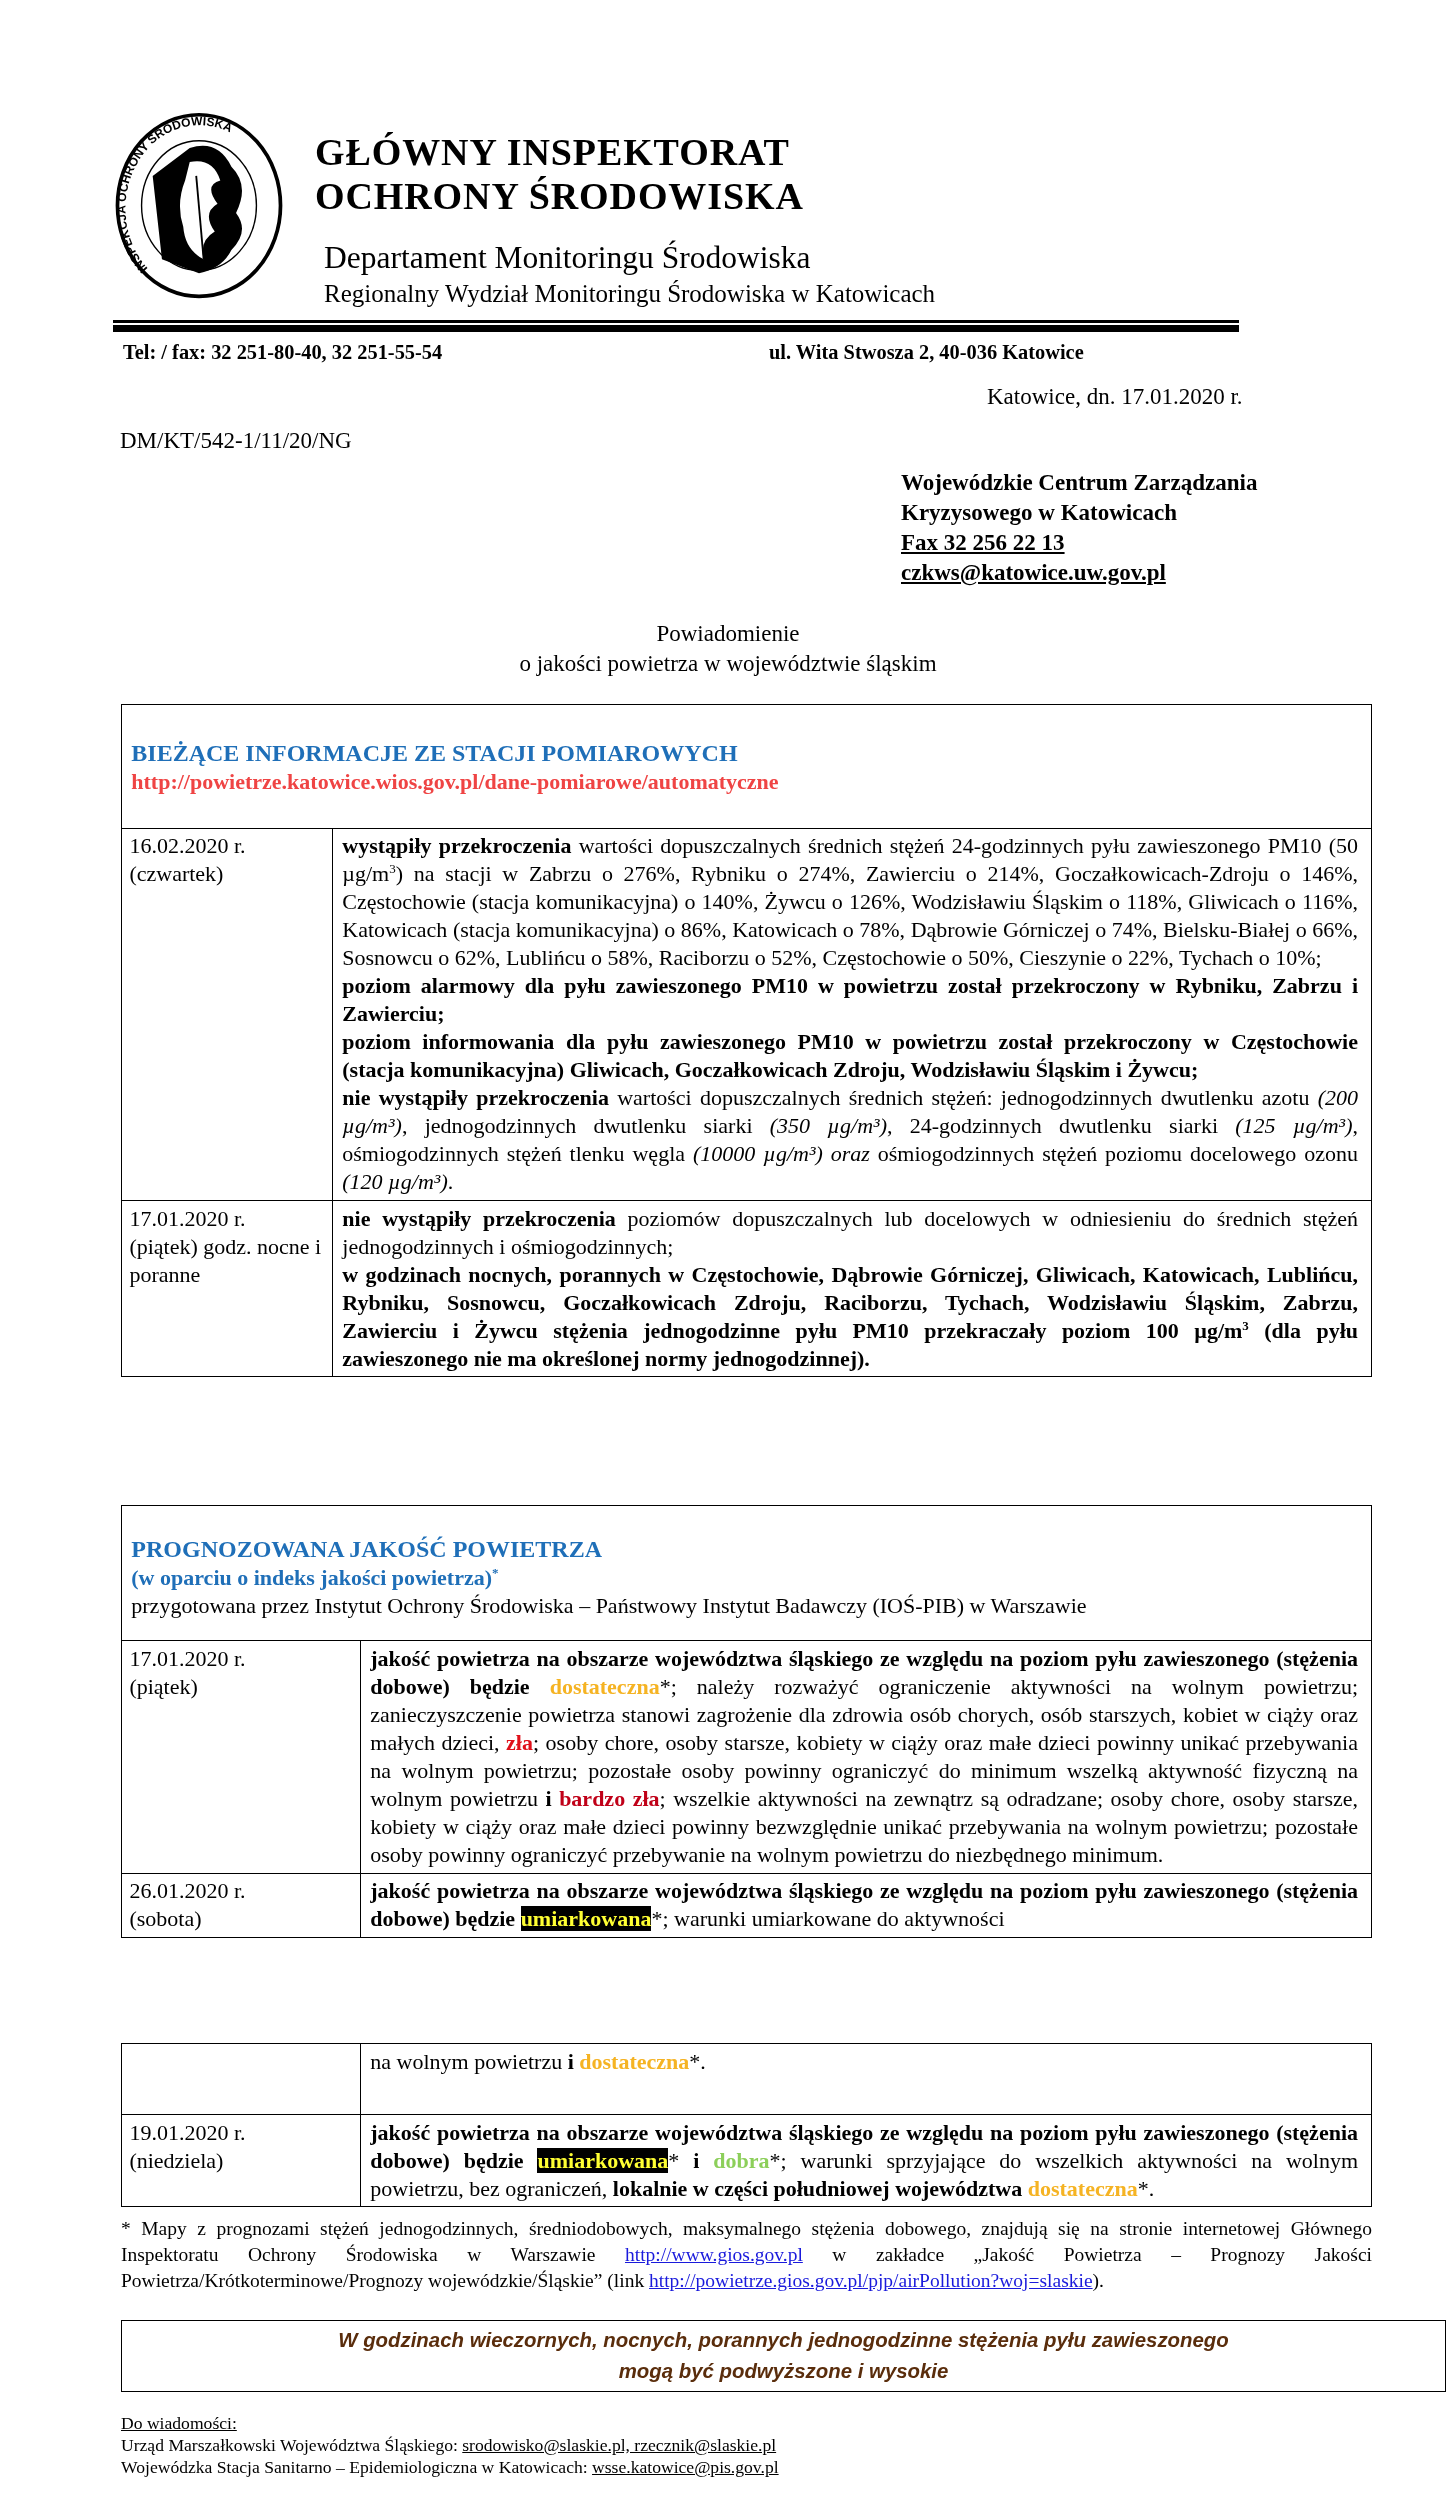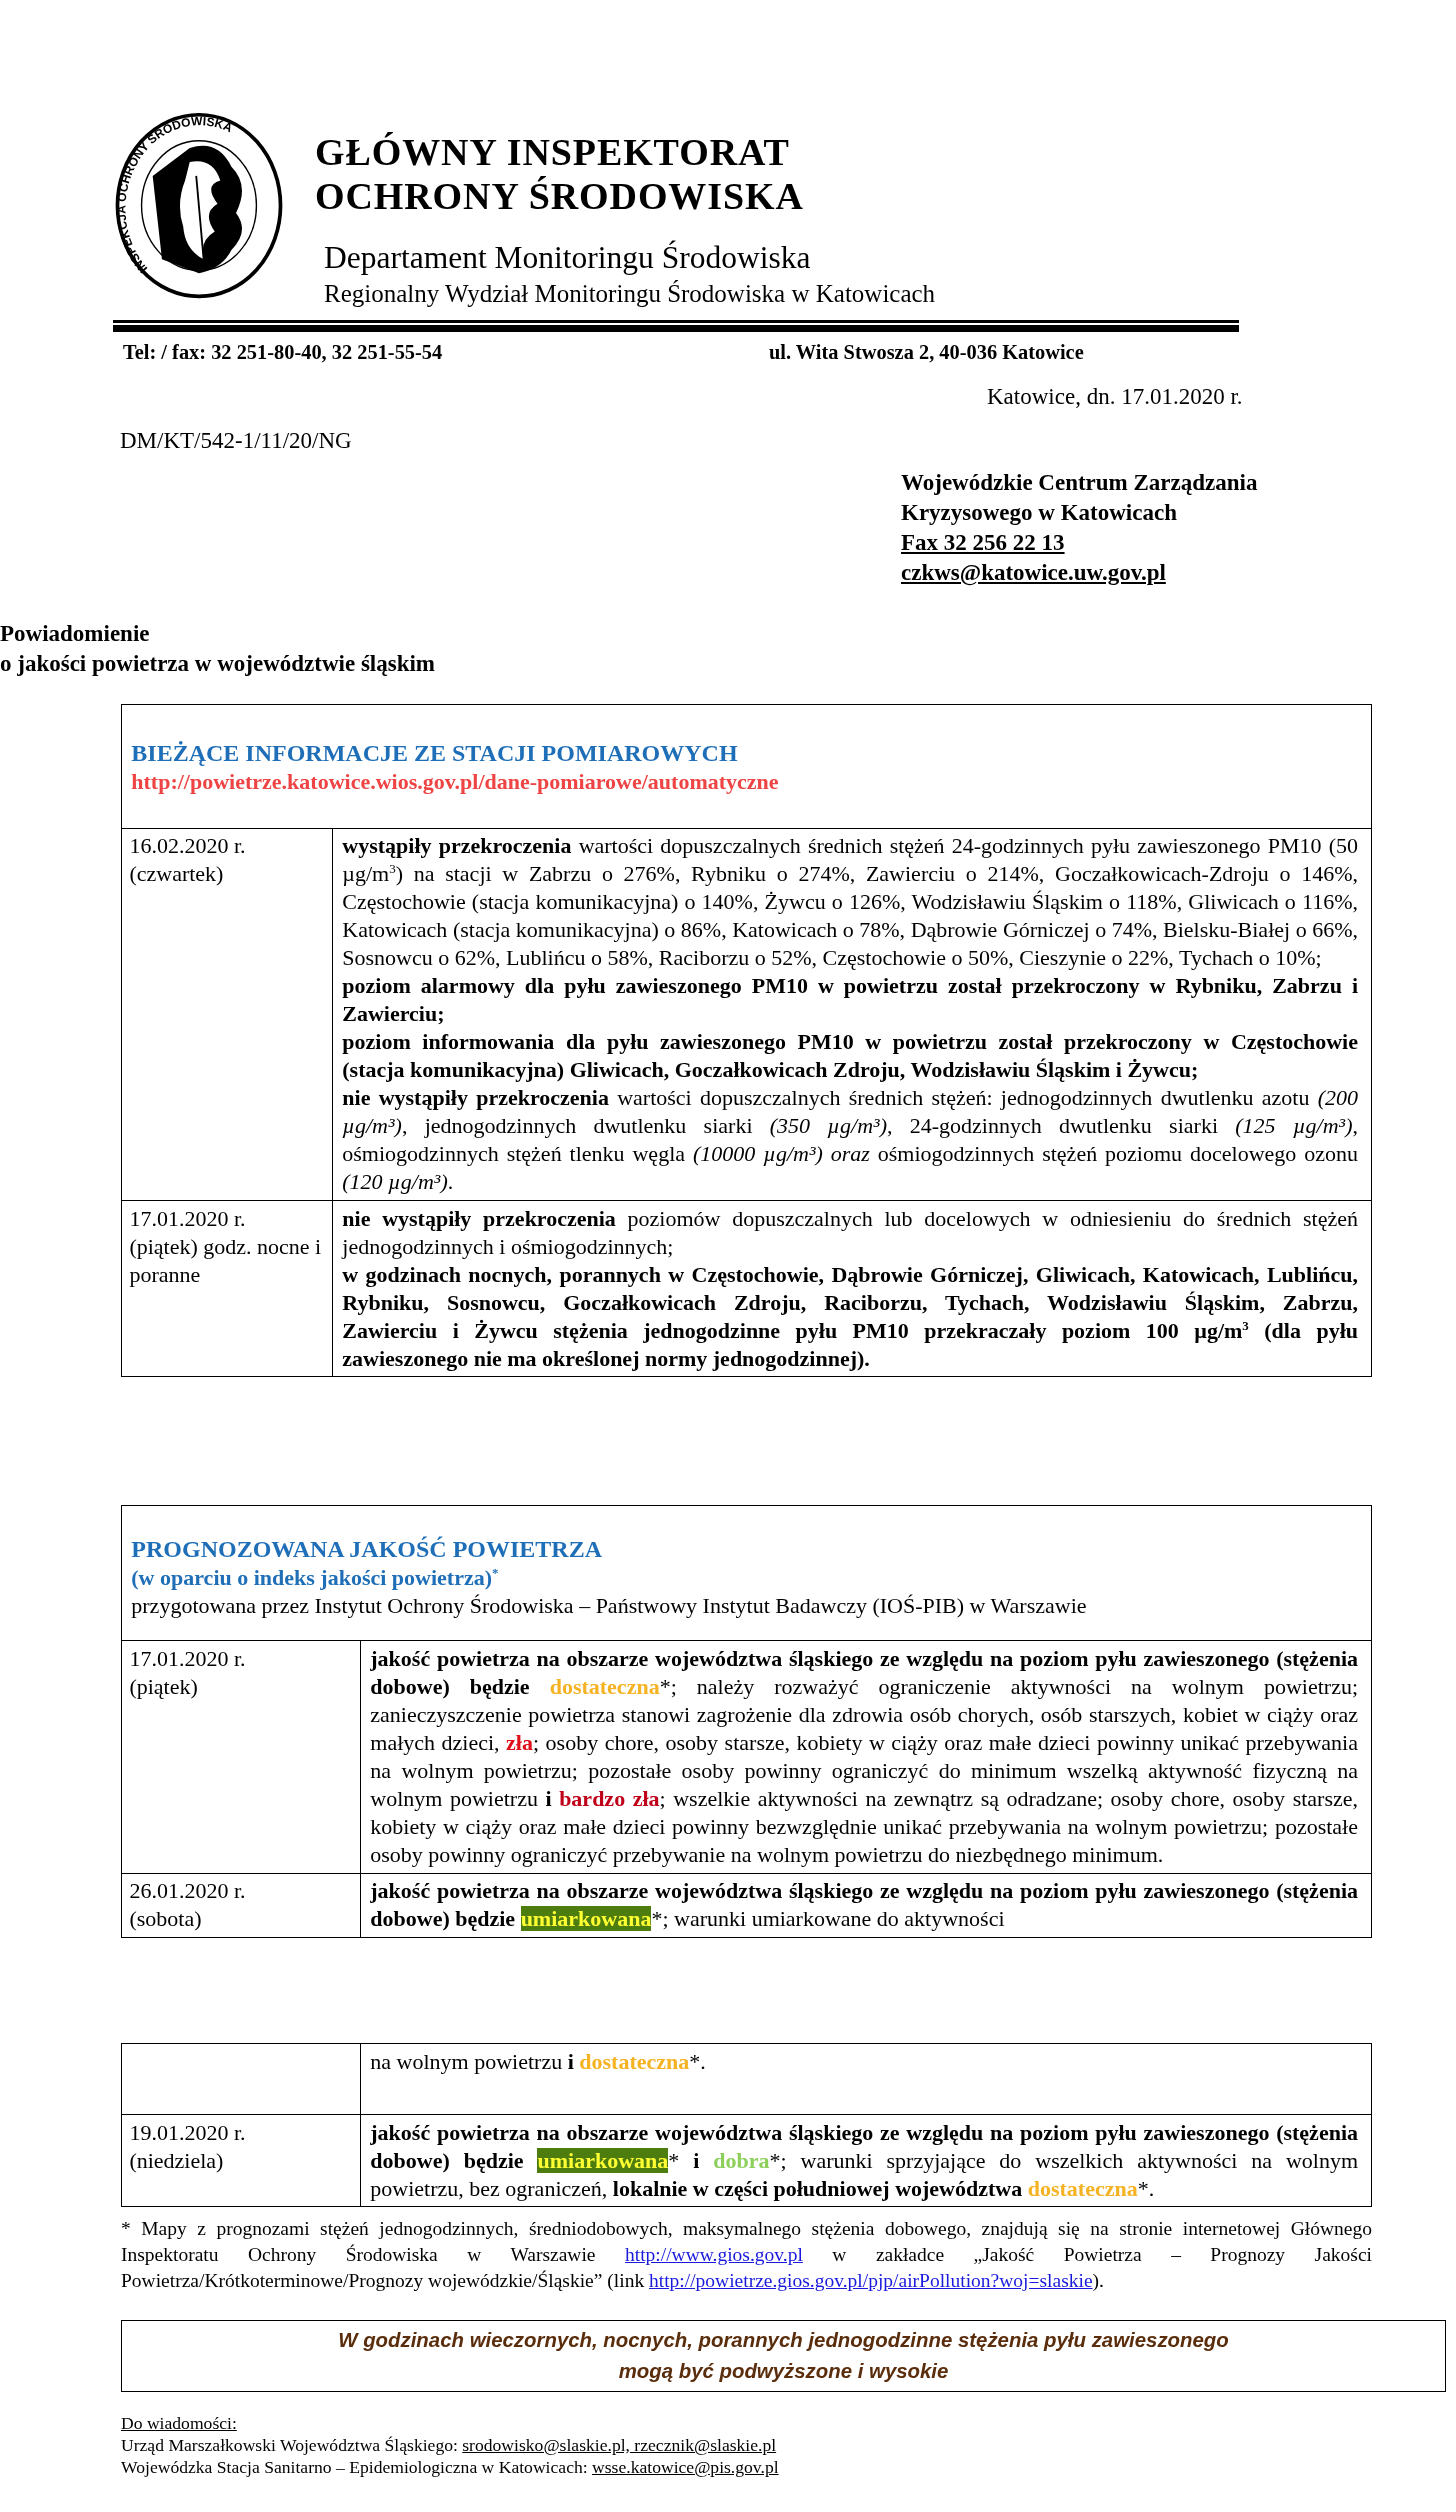--- a/index.html
+++ b/index.html
@@ -44,22 +44,22 @@
     .ref { position: absolute; top: 384px; left: 120px; font-size: 23px; margin-top: 44px; }
     .date { position: absolute; top: 384px; left: 987px; font-size: 23px; }
 
     .recipient {
       position: absolute; left: 901px; top: 468px;
       font-weight: bold; font-size: 23px; line-height: 30px;
     }
     .recipient .u { text-decoration: underline; }
 
     .doc-title {
-      position: absolute; left: 0; width: 1456px; top: 619px; 
-      font-weight: bold; font-size: 23px; line-height: 30px;
+      position: absolute; left: 0; width: 1456px; top: 619px; text-align: center;
+      font-weight: normal; font-size: 23px; line-height: 30px;
     }
 
     
     .box {
       position: absolute; left: 121px; width: 1251px; border: 1.9px solid #000; box-sizing: border-box;
     }
     .box-head {
       text-align: left; padding: 33px 9.3px 31.5px 9.3px; border-bottom: 1.9px solid #000;
     }
     .blue-title {
@@ -77,21 +77,21 @@
     }
     .cell-date.wide { width: 239px; }
     .cell-text {
       flex: 1; padding: 3.7px 13px 3.7px 9.3px; font-size: 22px; line-height: 28px; text-align: justify;
     }
     .b { font-weight: bold; }
     .i { font-style: italic; }
     .c-dost { color: #f5b323; font-weight: bold; }
     .c-zla { color: #e0101a; font-weight: bold; }
     .c-bzla { color: #c00018; font-weight: bold; }
-    .c-umiar { color: #ffff33; font-weight: bold; background: #4d7c0f; }
+    .c-umiar { color: #ffff33; font-weight: bold; background: #000000; }
     .c-dobra { color: #8ccf5a; font-weight: bold; }
     sup { font-size: 13px; line-height: 0; }
 
     .footnote {
       position: absolute; left: 121px; width: 1251px; top: 2216px;
       font-size: 19.5px; line-height: 26px; text-align: justify;
     }
     .footnote a { color: #1a1adc; text-decoration: underline; }
 
     .notice {

